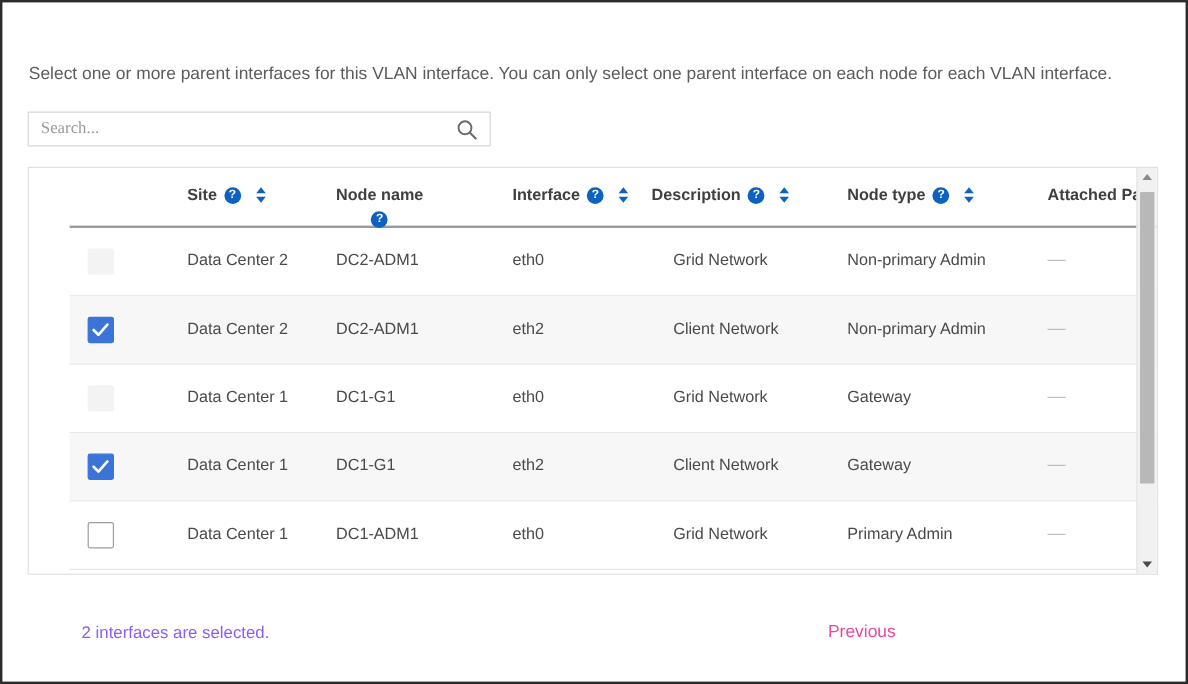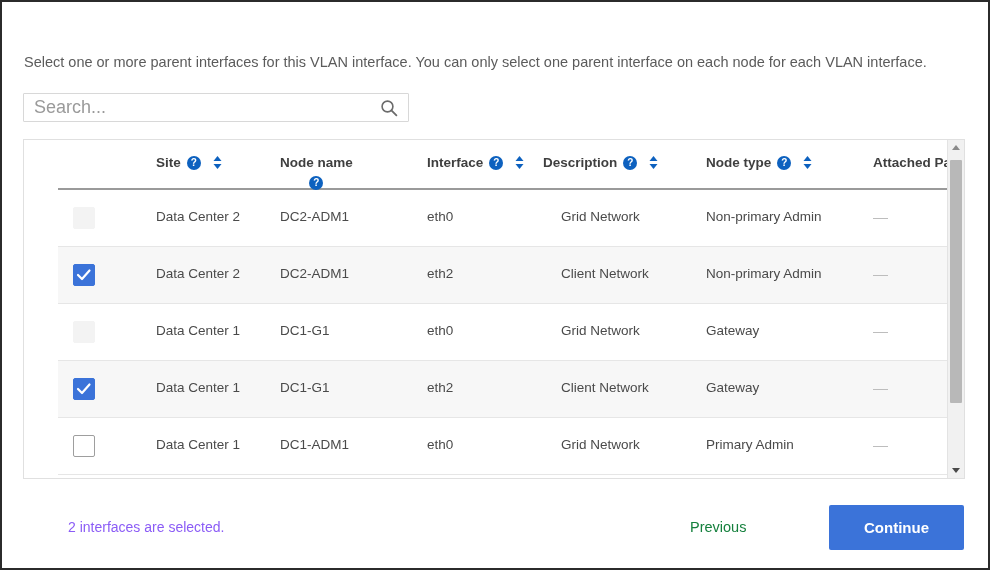--- a/index.html
+++ b/index.html
@@ -58,22 +58,22 @@
   .search-input {
     position: absolute;
     left: 0; top: 0;
     width: 350px;
     height: 27px;
     box-sizing: border-box;
     border: 0;
     outline: none;
     background: transparent;
     padding: 0 10px;
-    font-family: Liberation Sans, sans-serif;
-    font-size: 18px;
+    font-family: Liberation Serif, serif;
+    font-size: 14px;
     color: #0369a1;
   }
   .search-input::placeholder { color: #9a9a9a; }
   .search-icon {
     position: absolute;
     right: 10px;
     top: 5px;
     width: 18px; height: 18px;
     cursor: pointer;
   }
@@ -210,21 +210,21 @@
     top: 517px;
     font-size: 14px;
     color: #8b5cf6;
     margin-left: 44px;
   }
   .prev-link {
     position: absolute;
     left: 688px;
     top: 517px;
     font-size: 14.5px;
-    color: #15803d;
+    color: #ec4899;
     cursor: pointer;
     text-decoration: none;
   }
   .continue-btn {
     position: absolute;
     left: 827px;
     top: 503px;
     width: 135px;
     height: 45px;
     background: #3b73d9;
@@ -369,15 +369,14 @@
       <span class="sb-arrow down">
         <svg width="16" height="17" viewBox="0 0 16 17">
           <polygon points="8,12 12,7 4,7" fill="#4a4a4a"></polygon>
         </svg>
       </span>
     </div>
   </div>
 
   <div class="status-text">2 interfaces are selected.</div>
   <a class="prev-link">Previous</a>
-  <button class="continue-btn">Continue</button>
 
 </div>
 
 </body></html>

